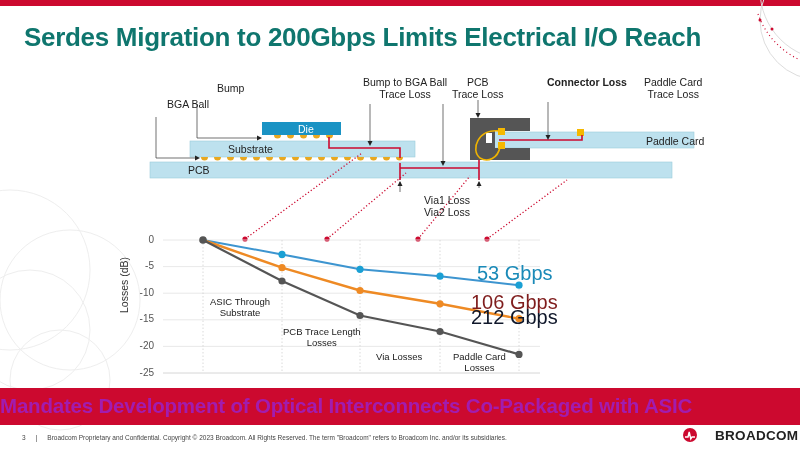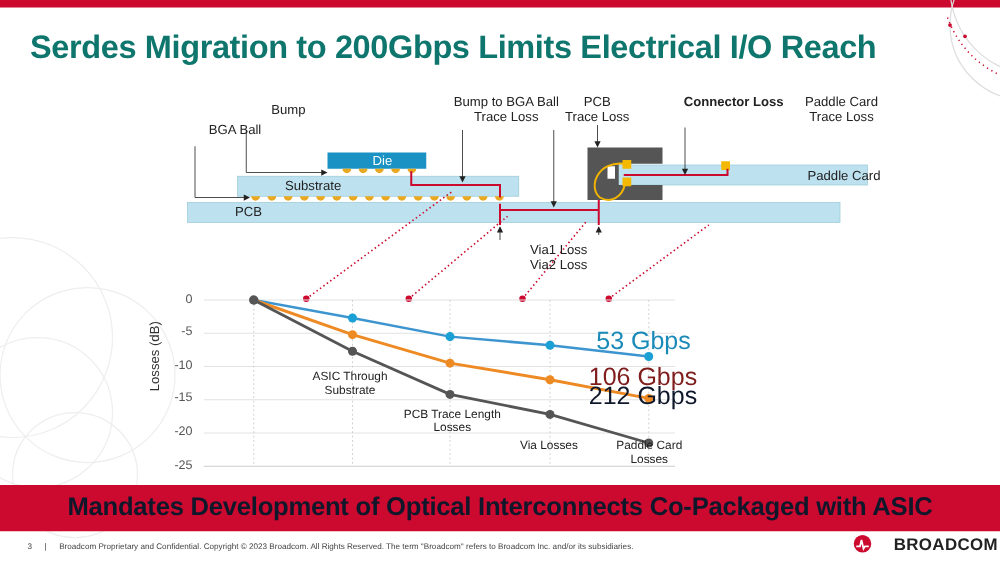--- a/index.html
+++ b/index.html
@@ -4,30 +4,30 @@
 <style>
   * { margin:0; padding:0; box-sizing:border-box; }
   html, body { width:800px; height:450px; overflow:hidden; background:#fff; }
   body { position:relative; font-family:"Liberation Sans", sans-serif; }
   .topbar { position:absolute; left:0; top:0; width:800px; height:6px; background:#cc092f; }
   .title { position:absolute; left:24px; top:22px; font-size:26px; font-weight:bold; color:#0f766e; letter-spacing:-0.3px; }
   .deco { position:absolute; left:0; top:0; }
   .diagram, .chart { position:absolute; left:0; top:0; }
   .lbl { position:absolute; font-size:10.5px; color:#222; text-align:center; line-height:12px; white-space:nowrap;padding-left:32px; }
   .banner { position:absolute; left:0; top:388px; width:800px; height:37px; background:#cc092f; }
-  .banner-text { position:absolute; left:0; top:394px; width:800px; text-align:center; color:#0f172a; font-size:20.5px; font-weight:bold; letter-spacing:-0.2px; }
+  .banner-text { position:absolute; left:0; top:394px; width:800px; text-align:left; color:#a21caf; font-size:20.5px; font-weight:bold; letter-spacing:-0.2px; }
   .footer { position:absolute; left:22px; top:434px; font-size:6.5px; color:#444; white-space:nowrap; }
   .footer .sep { margin:0 10px; }
   .logo { position:absolute; left:683px; top:427px; height:16px; display:flex; align-items:center; gap:18px; }
   .logo-mark { width:14px; height:14px; border-radius:50%; background:#cc092f; position:relative; }
   .logo-text { font-size:13.5px; font-weight:bold; color:#222; letter-spacing:0.3px; }
   .series-label { position:absolute; font-size:20px; white-space:nowrap; }
   .tick { position:absolute; font-size:10px; color:#555; text-align:right; width:30px; }
   .ylabel { position:absolute; left:118px; top:313px; font-size:10.5px; color:#333; transform:rotate(-90deg); transform-origin:0 0; white-space:nowrap; }
-  .ann { position:absolute; font-size:9.5px; color:#222; text-align:center; line-height:11px; white-space:nowrap;margin-left:40px; }
+  .ann { position:absolute; font-size:9.5px; color:#222; text-align:center; line-height:11px; white-space:nowrap; }
 </style>
 </head>
 <body>
 
 <div class="topbar"></div>
 
 <svg class="deco" width="800" height="450">
   <g fill="none" stroke="#eee" stroke-width="1">
     <circle cx="30" cy="330" r="60"></circle>
     <circle cx="70" cy="300" r="70"></circle>

